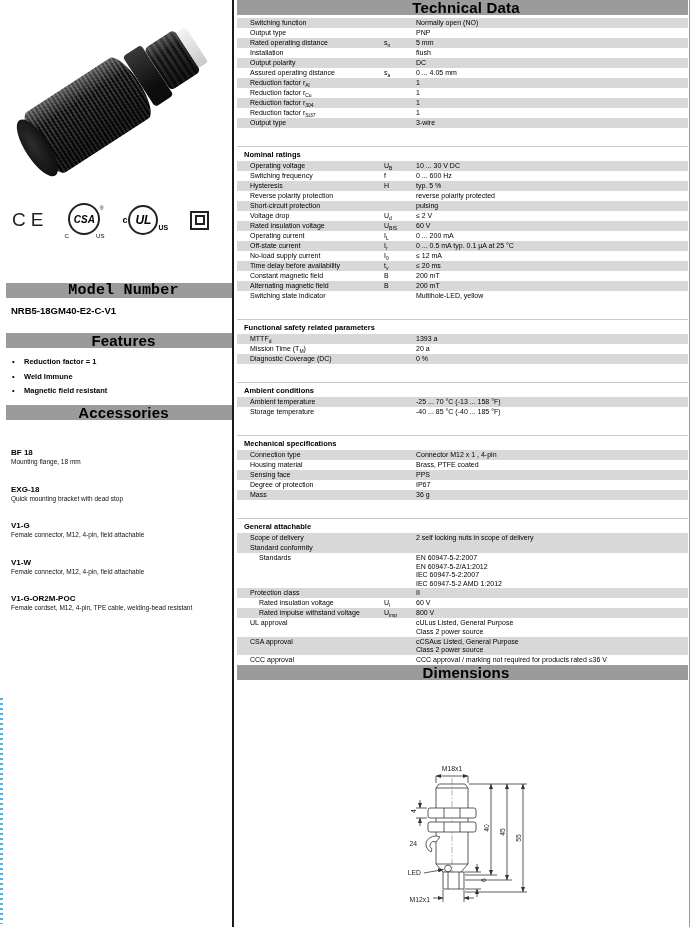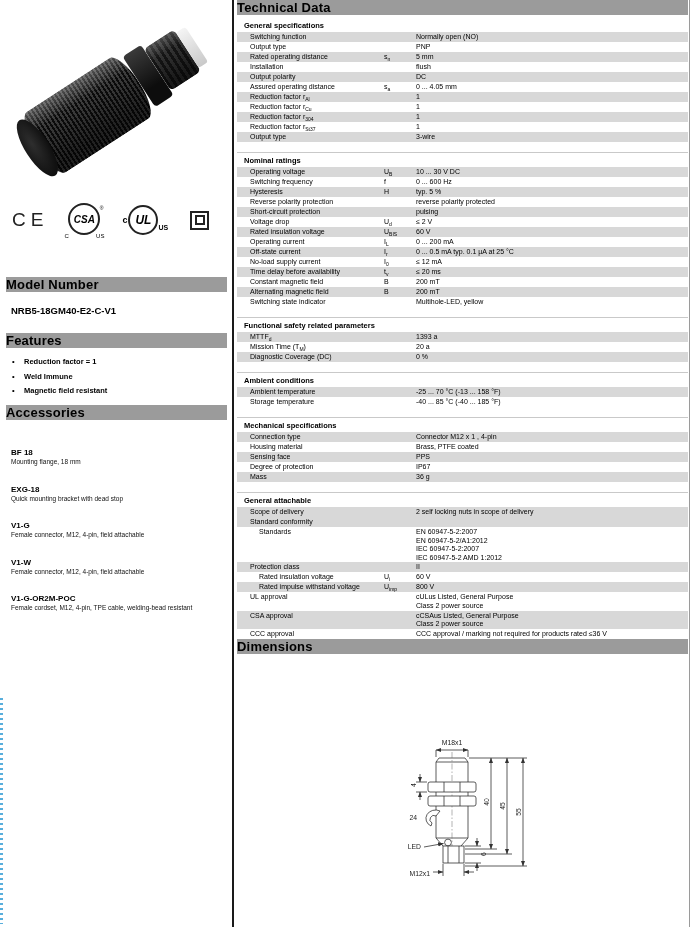--- a/index.html
+++ b/index.html
@@ -4,22 +4,22 @@
 <style>
   html,body{margin:0;padding:0;background:#fff;}
   .page{position:relative;width:692px;height:927px;background:#fff;overflow:hidden;
         font-family:"Liberation Sans","DejaVu Sans",sans-serif;color:#000;}
   
   .vdivider{position:absolute;left:232px;top:0;width:2px;height:927px;background:#1a1a1a;}
   .page-edge{position:absolute;left:689px;top:0;width:1px;height:927px;background:#9a9a9a;}
   .edge-marks{position:absolute;left:0;top:698px;width:3px;height:226px;
       background:repeating-linear-gradient(180deg,#3aa0d6 0 2px,rgba(58,160,214,0) 2px 5px);opacity:.85;}
   
-  .bar{background:#9b9b9b;font-weight:bold;font-size:13px;line-height:15px;height:15px;
-       letter-spacing:.2px;}
+  .bar{background:#9b9b9b;font-weight:bold;font-size:15px;line-height:15px;height:15px;
+       padding-left:7px;letter-spacing:.2px;text-align:center;}
   
   .left-col{position:absolute;left:0;top:0;width:260px;height:927px;}
   .lbar{position:absolute;left:6px;width:221px;}
   .photo{position:absolute;left:8px;top:2px;width:214px;height:186px;overflow:hidden;}
   .cyl{position:absolute;left:26px;top:148px;width:200px;height:0;transform:rotate(-33deg);transform-origin:left center;}
   .cyl .face{position:absolute;left:-8px;top:-33px;width:24px;height:66px;border-radius:50%;
        background:radial-gradient(ellipse at 40% 40%, #2e2e2e 0%, #101010 70%);}
   .cyl .body{position:absolute;left:3px;top:-36px;width:122px;height:72px;border-radius:12px/36px;
        background-image:linear-gradient(180deg,rgba(255,255,255,.30),rgba(255,255,255,0) 28%,rgba(0,0,0,.45) 82%),
        repeating-linear-gradient(90deg,#0b0b0b 0 2px,#3d3d3d 2px 4px);}
@@ -50,21 +50,21 @@
   .feat-item{display:flex;font-weight:bold;font-size:7.5px;margin-bottom:5.5px;}
   .feat-item .bullet{width:12px;flex:none;}
   .accessories{position:absolute;left:11px;top:429px;width:212px;}
   .acc-name{font-weight:bold;font-size:8px;margin-top:19px;}
   .acc-desc{font-size:6.5px;line-height:7.5px;margin-top:1px;color:#111;}
   
   .right-col{position:absolute;left:237px;top:0;width:451px;}
   .right-col .bar{margin-top:0;}
   .td-bar{margin-top:9px;}
   .tech-table{margin-top:3px;}
-  .sec-header{font-weight:bold;font-size:7.5px;padding:3px 0 2px 7px;border-top:1px solid #c9c9c9;margin-top:10px;}
+  .sec-header{font-weight:bold;font-size:7.5px;padding:3px 0 2px 7px;border-top:1px solid #c9c9c9;margin-top:18px;}
   .sec-header:first-child{border-top:none;margin-top:0;}
   .trow{display:flex;align-items:flex-start;min-height:10px;font-size:7px;line-height:8.6px;padding-top:1px;box-sizing:border-box;}
   .trow.shade{background:#d8d8d8;}
   .tlabel{width:147px;flex:none;padding-left:13px;box-sizing:border-box;}
   .trow.ind1 .tlabel{padding-left:22px;}
   .tsym{width:32px;flex:none;}
   .tval{flex:1;}
   .sub{font-size:5px;position:relative;top:1.5px;}
   .dim-bar{margin-top:18px;}
   .drawing{position:relative;height:250px;}
@@ -99,21 +99,21 @@
       <div class="ulm">
         <span class="c">c</span>
         <span class="circ">UL</span>
         <span class="us">US</span>
       </div>
       <div class="sq2">
           <div class="inner"></div>
         </div>
     </div>
 
-    <div class="lbar bar" style="top:277px;position:absolute;">Model Number</div>
+    <div class="lbar bar" style="top:283px;position:absolute;font-family:Liberation Mono, monospace;">Model Number</div>
     <div class="mn-text">NRB5-18GM40-E2-C-V1</div>
 
     <div class="lbar bar" style="top:333px;position:absolute;">Features</div>
     <div class="features" id="features">
         <div class="feat-item">
           <span class="bullet">•</span>
           <span>Reduction factor = 1</span>
         </div>
         <div class="feat-item">
           <span class="bullet">•</span>
@@ -140,21 +140,20 @@
       </div>
   </div>
 
   <div class="vdivider"></div>
   <div class="edge-marks"></div>
   <div class="page-edge"></div>
 
   <div class="right-col">
     <div class="bar td-bar">Technical Data</div>
     <div class="tech-table" id="tech-table">
-        <div class="sec-header">General specifications</div>
         <div class="trow shade">
           <div class="tlabel"><span>Switching function</span></div>
           <div class="tsym"></div>
           <div class="tval">
             <div>Normally open (NO)</div>
           </div>
         </div>
         <div class="trow">
           <div class="tlabel"><span>Output type</span></div>
           <div class="tsym"></div>

